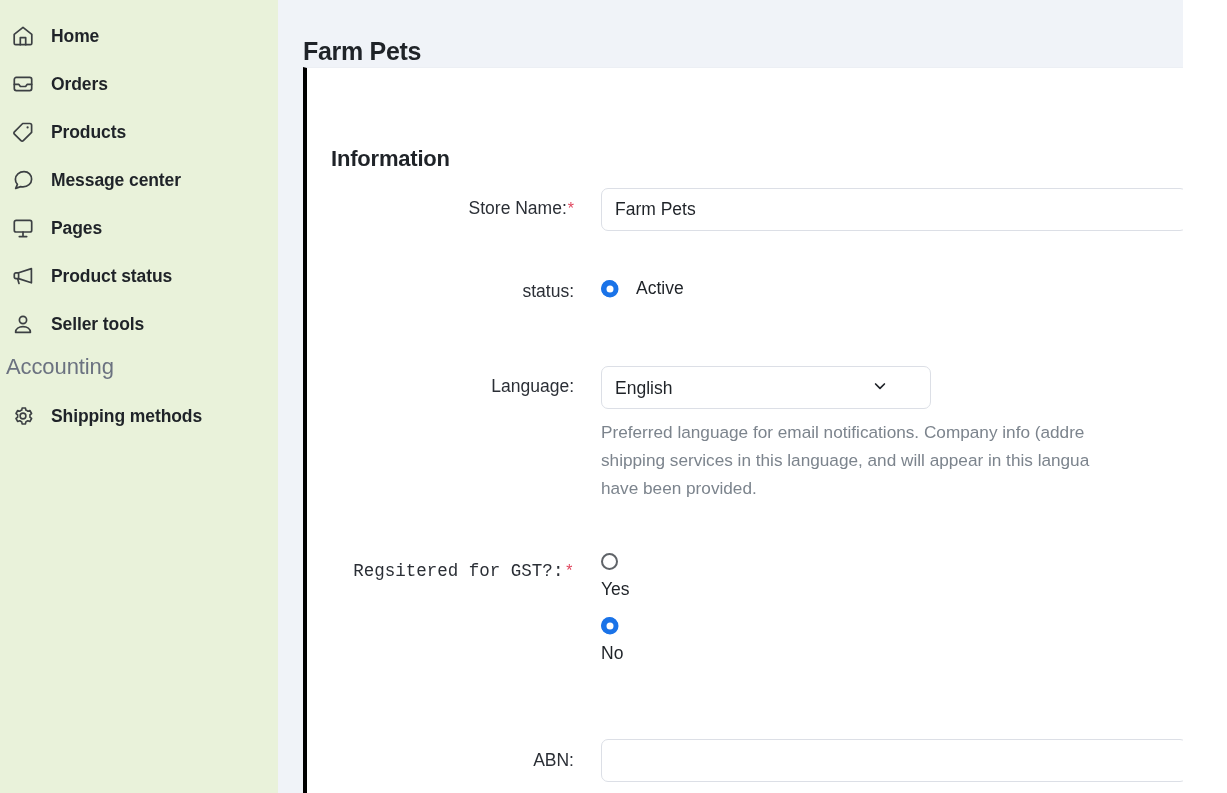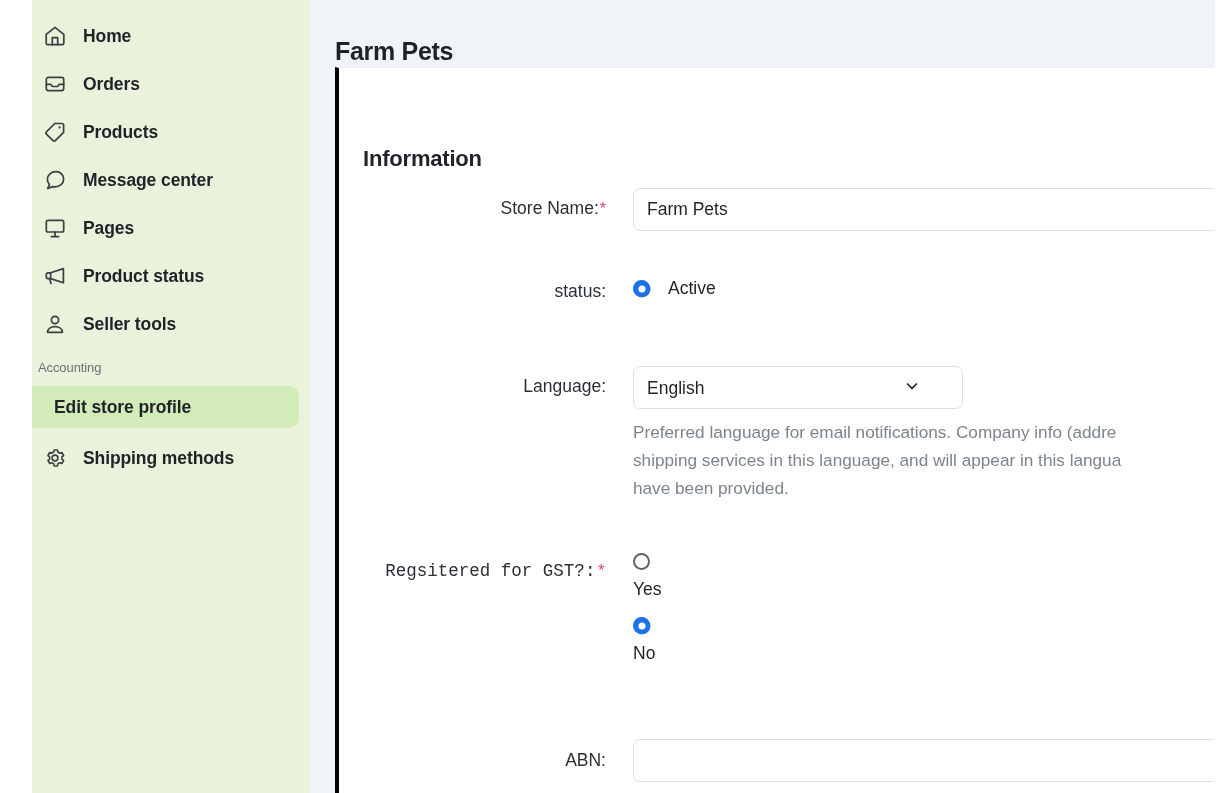--- a/index.html
+++ b/index.html
@@ -13,21 +13,20 @@
     font-family: "Liberation Sans", sans-serif;
     -webkit-font-smoothing: antialiased;
   }
 
   #app {
     position: relative;
     width: 1227px;
     height: 793px;
     display: flex;
     overflow: hidden;
-    padding-left: 32px;
   }
 
   
   #sidebar {
     width: 278px;
     min-width: 278px;
     height: 793px;
     background: #e9f2da;
     padding-top: 12px;
     overflow: hidden;
@@ -61,21 +60,21 @@
     letter-spacing: -0.1px;
     margin-left: 11px;
     white-space: nowrap;
   }
 
   .nav-section {
     height: 38px;
     display: flex;
     align-items: center;
     padding-left: 6px;
-    font-size: 13px;
+    font-size: 22px;
     color: #6b7280;
     letter-spacing: -0.1px;
   }
 
   .nav-item.active {
     background: #d3ebb8;
     border-top-right-radius: 10px;
     border-bottom-right-radius: 10px;
     width: 267px;
     height: 42px;
@@ -344,23 +343,20 @@
           <path d="M4.6 20.3c0-3.4 3.3-5.6 7.4-5.6s7.4 2.2 7.4 5.6z"></path>
         </svg>
       </span>
       <span class="nav-label">Seller tools</span>
     </div>
 
     <div class="nav-section">
       <span>Accounting</span>
     </div>
 
-    <div class="nav-item active nolabelindent" style="padding-left:22px;">
-      <span class="nav-label">Edit store profile</span>
-    </div>
 
     <div class="nav-item" style="margin-top:6px;">
       <span class="nav-icon">
         <svg width="24" height="24" viewBox="0 0 24 24" fill="none" stroke="currentColor" stroke-width="1.6" stroke-linecap="round" stroke-linejoin="round">
           <circle cx="12" cy="12" r="2.9"></circle>
           <path d="M19 12a7 7 0 0 0-.1-1.2l1.7-1.3-1.7-3-2 .8a7 7 0 0 0-2.1-1.2L14.5 4h-3.4l-.3 2.1a7 7 0 0 0-2.1 1.2l-2-.8-1.7 3L6.7 10.8A7 7 0 0 0 6.6 12a7 7 0 0 0 .1 1.2L5 14.5l1.7 3 2-.8a7 7 0 0 0 2.1 1.2l.3 2.1h3.4l.3-2.1a7 7 0 0 0 2.1-1.2l2 .8 1.7-3-1.7-1.3A7 7 0 0 0 19 12z"></path>
         </svg>
       </span>
       <span class="nav-label">Shipping methods</span>
     </div>

